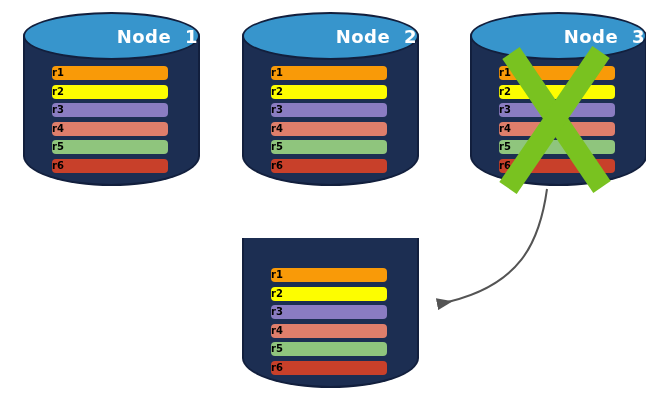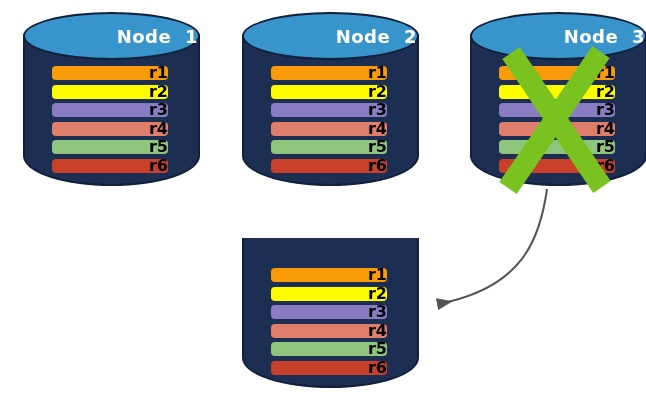--- a/index.html
+++ b/index.html
@@ -53,24 +53,24 @@
     top: 54px; left: 29px; right: 32px;
     z-index: 4;
     display: flex;
     flex-direction: column;
     gap: 4.5px;
   }
   .row {
     height: 14px;
     border-radius: 4px;
     color: var(--row-text, #000000);
-    font-size: 16px;
+    font-size: 10px;
     line-height: 14px;
     font-weight: bold;
-    text-align: right;
+    text-align: left;
   }
   .x-overlay {
     position: absolute;
     top: 0; left: 0;
     width: 177px; height: 174px;
     z-index: 5;
     overflow: visible;
   }
   .x-overlay line { stroke: var(--failure-x, #79C220); stroke-width: 21; }
   .arrow-layer {

